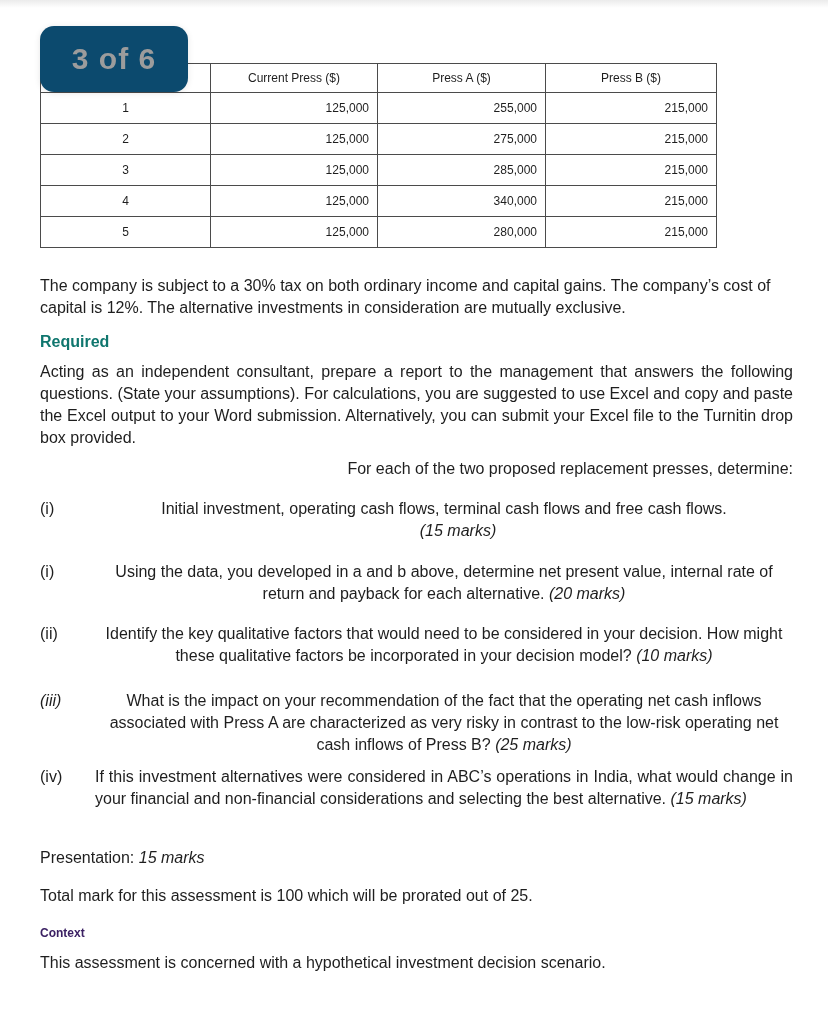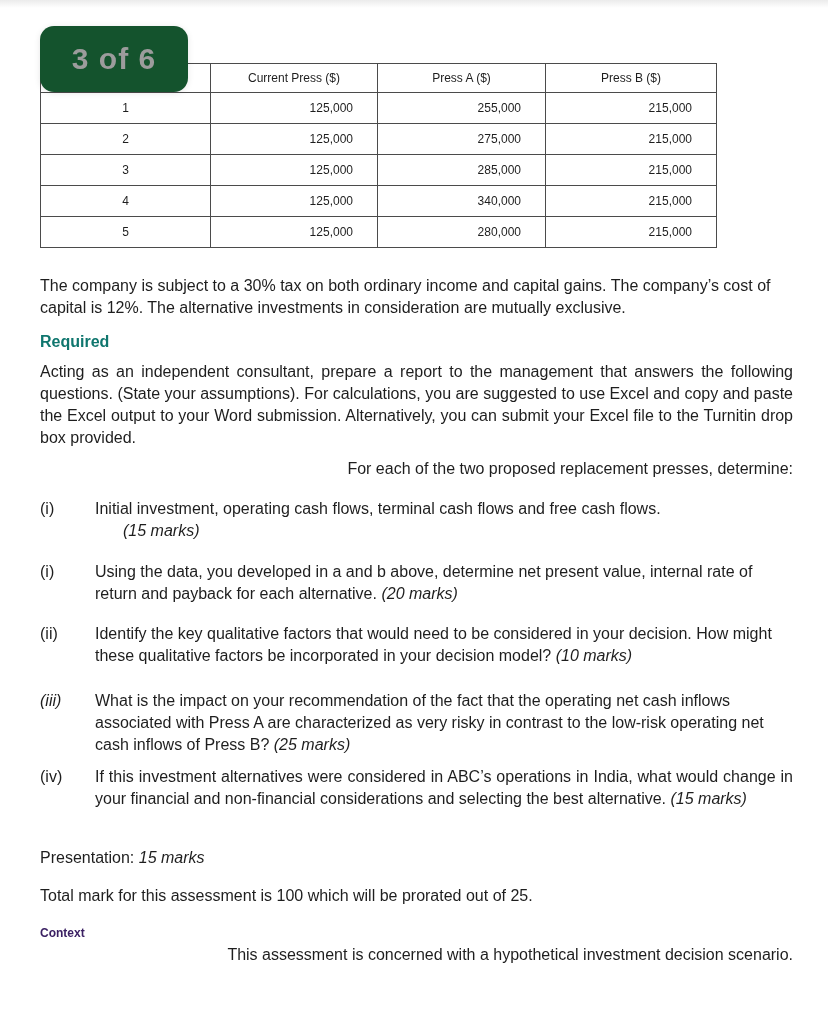--- a/index.html
+++ b/index.html
@@ -8,56 +8,56 @@
     position:relative; width:828px; height:1030px; background:#ffffff;
     font-family:"Liberation Sans","DejaVu Sans",sans-serif;
     font-size:16px; line-height:22px; color:#1e1e1e; overflow:hidden;
   }
   .top-fade {
     position:absolute; top:0; left:0; right:0; height:8px;
     background:linear-gradient(to bottom, rgba(0,0,0,0.08), rgba(0,0,0,0));
   }
   .page-badge {
     position:absolute; left:40px; top:26px; width:148px; height:66px;
-    background:#14532d; border-radius:14px;
+    background:#0c4a6e; border-radius:14px;
     box-shadow:0 1px 6px rgba(0,0,0,0.10);
     display:flex; align-items:center; justify-content:center;
     font-size:30px; font-weight:bold; color:#9c9c9c; letter-spacing:1px;
     z-index:5;
   }
   .content { padding:0 35px 0 40px; }
 
   table.data { border-collapse:collapse; table-layout:fixed; width:676px; margin-top:63px; }
   table.data th, table.data td { border:1px solid #4b4b4b; font-weight:normal; font-size:12px; background:#fff; }
   table.data th { height:29px; text-align:center; vertical-align:middle; }
   table.data td { height:31px; vertical-align:middle; }
   td.cell-num { text-align:center; }
-  td.cell-val { text-align:right; padding-right:24px; }
+  td.cell-val { text-align:right; padding-right:8px; }
 
   p.tax { margin-top:27px; }
   .required-heading { margin-top:12px; font-size:16px; font-weight:bold; color:#0f766e; }
   p.acting { margin-top:8px; text-align:justify; }
   p.foreach { margin-top:9px;text-align:right; }
 
   .item { display:flex; align-items:flex-start; }
   .item .marker { flex:none; width:55px; }
-  .item .body { flex:1; }
+  .item .body { flex:1;text-align:center; }
   .item.justify .body { text-align:justify; }
   .mt-a { margin-top:18px; }
   .mt-b { margin-top:19px; }
   .mt-c { margin-top:18px; }
   .mt-d { margin-top:23px; }
   .mt-e { margin-top:10px;justify-content:flex-end; }
   .marks-line { padding-left:28px; }
   .italic { font-style:italic; }
 
   p.presentation { margin-top:37px; }
   p.total { margin-top:16px; }
   .context-heading { margin-top:15px; font-size:12px; font-weight:bold; color:#3b2163; }
-  p.context-text { margin-top:0;text-align:right; }
+  p.context-text { margin-top:8px; }
 </style>
 </head>
 <body>
 
 <div class="page">
   <div class="top-fade"></div>
 
   <div class="page-badge">
     <span>3 of 6</span>
   </div>

